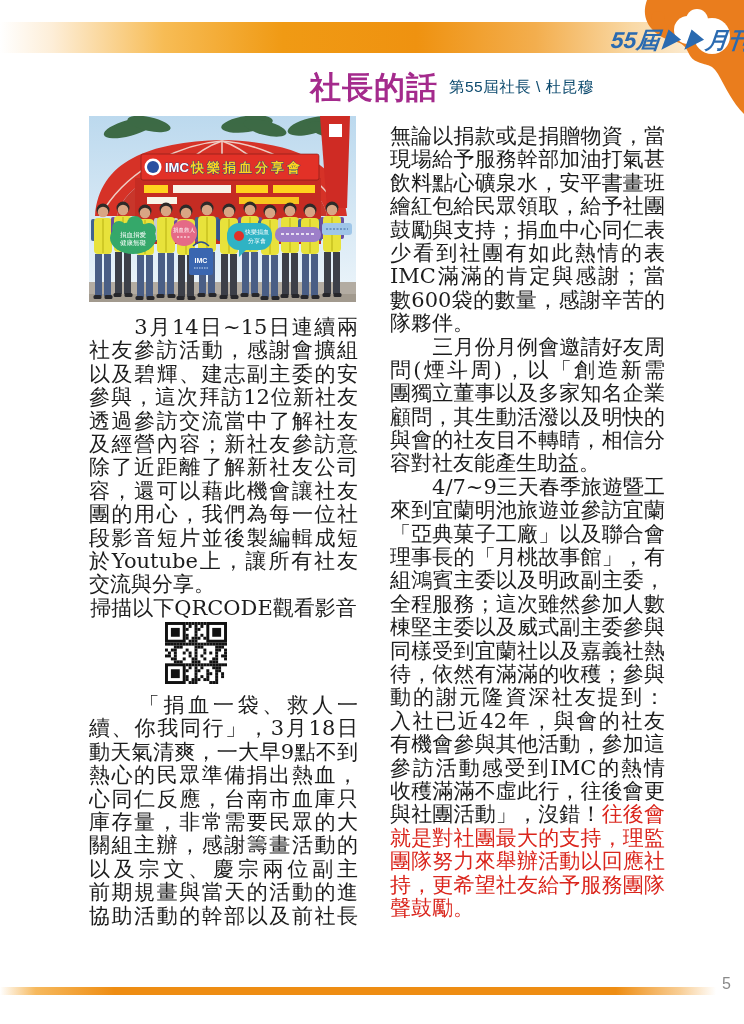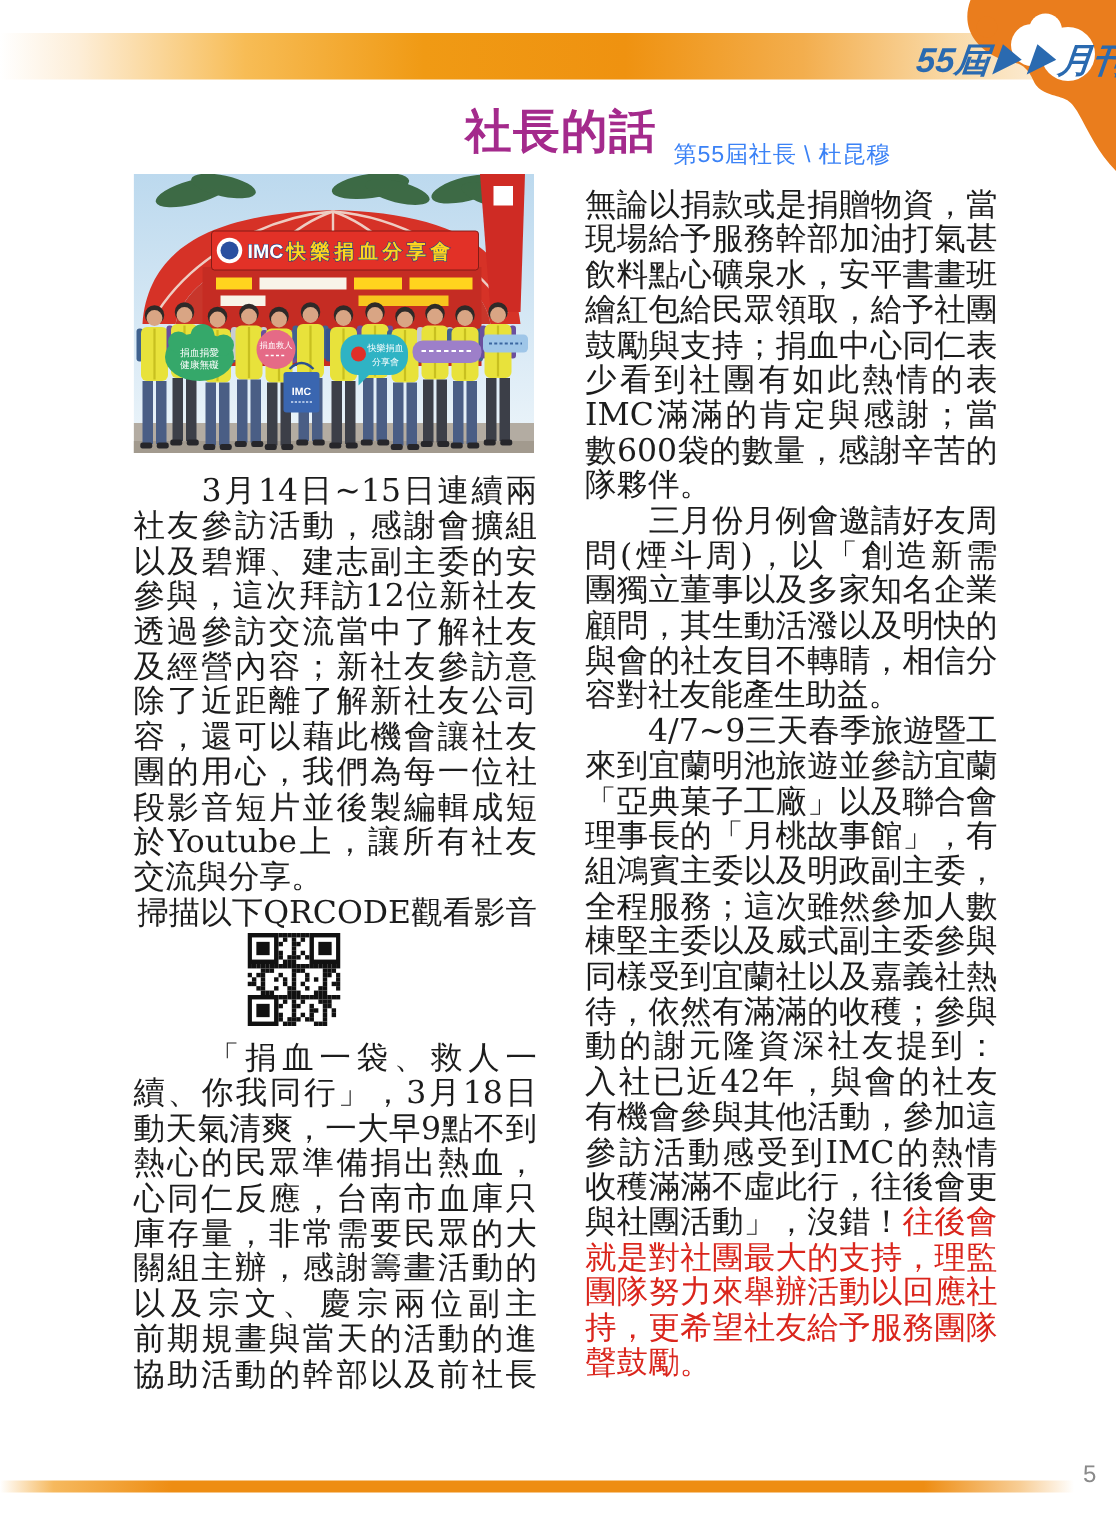--- a/index.html
+++ b/index.html
@@ -28,36 +28,36 @@
     position:absolute;left:611px;top:25px;width:133px;
     color:var(--blue);font-size:23px;font-weight:800;font-style:italic;
     transform:skewX(-6deg);letter-spacing:0px;white-space:nowrap;
   }
   
   .page-title{
     position:absolute;left:310px;top:67px;
     color:var(--magenta);font-size:31px;font-weight:800;letter-spacing:1px;
   }
   .page-subtitle{
-    position:absolute;left:449px;top:93px;
-    color:#3b82f6;font-size:15.5px;letter-spacing:0.5px;
+    position:absolute;left:449px;top:77px;
+    color:#0c4a6e;font-size:15.5px;letter-spacing:0.5px;
   }
   
   .photo{position:absolute;left:89px;top:116px;width:267px;height:186px;overflow:hidden;}
   .photo svg{display:block;}
   
   .col{position:absolute;color:var(--ink);
        font-family:"DejaVu Serif","Liberation Serif",serif;}
   .col-left{left:89px;top:316px;width:269px;}
   .col-right{left:390px;top:125px;width:275px;}
   .line{
     height:23.4px;line-height:23.4px;font-size:21px;
     text-align:justify;text-align-last:justify;overflow:hidden;white-space:pre-wrap;
   }
-  .line.nojust{text-align:right;text-align-last:left;}
+  .line.nojust{text-align:center;text-align-last:left;}
   .red{color:var(--red);}
   .qr-block{height:70px;margin:2px 0;}
   .qr-block svg{margin-left:76px;display:block;}
   
   .bottom-band{
     position:absolute;left:0;top:987px;width:716px;height:8px;
     background:linear-gradient(90deg,
       rgba(255,255,255,0) 0%, #f6b95e 5%, #ee8d13 16%,
       #ee8d13 86%, #f8ce96 95%, rgba(255,255,255,0) 100%);
   }

